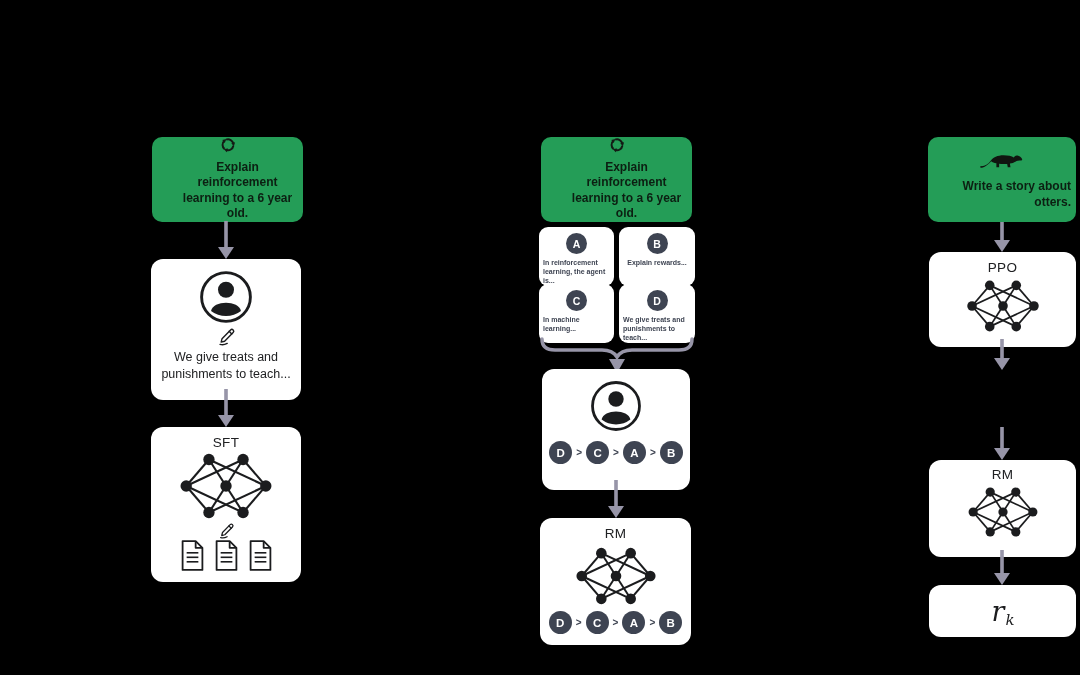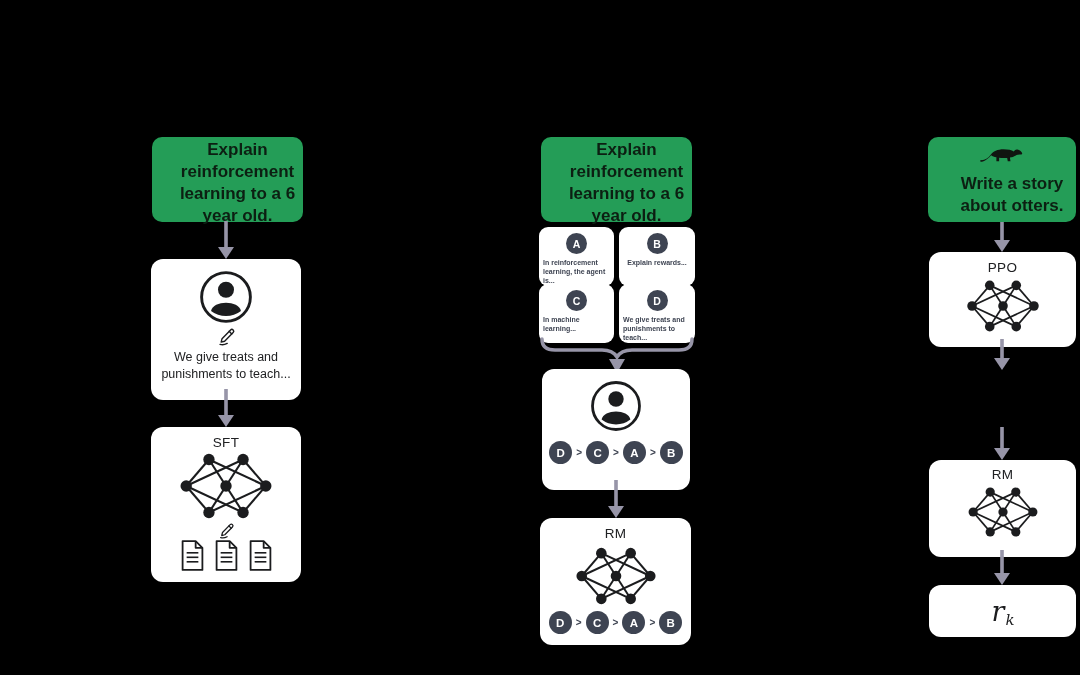--- a/index.html
+++ b/index.html
@@ -1,21 +1,21 @@
 <!DOCTYPE html>
 <html><head>
 <meta charset="utf-8">
 <style>
   html,body{margin:0;padding:0;background:#000;}
   #canvas{position:relative;width:1080px;height:675px;background:#000;overflow:hidden;
           font-family:"Liberation Sans",sans-serif;}
   .abs{position:absolute;}
   .green-box{background:#249d57;border-radius:10px;display:flex;flex-direction:column;
              align-items:center;justify-content:center;gap:7px;text-align:center;}
-  .prompt-text{color:#0c1f12;font-size:17px;font-weight:600;line-height:1.3;padding:0 5px;margin-left:20px;}
+  .prompt-text{color:#0c1f12;font-size:12px;font-weight:600;line-height:1.3;padding:0 5px;margin-left:20px;}
   .white-box{background:#ffffff;border-radius:12px;display:flex;flex-direction:column;
              align-items:center;text-align:center;}
   .model-label{color:#202123;font-size:13.5px;font-weight:500;letter-spacing:.3px;}
   .body-text{color:#202123;font-size:12.5px;line-height:1.32;padding:0 8px;}
   .card{background:#ffffff;border-radius:9px;display:flex;flex-direction:column;
         align-items:center;padding-top:6px;gap:4px;}
   .letter-circle{width:21px;height:21px;border-radius:50%;background:#3e4452;color:#fff;
         font-size:10.5px;font-weight:700;display:flex;align-items:center;justify-content:center;flex:0 0 auto;}
   .card-text{font-size:7px;font-weight:600;color:#3e4452;line-height:1.3;padding:0 4px;}
   .ranking{display:flex;align-items:center;justify-content:center;gap:4px;}
@@ -232,21 +232,21 @@
       <span class="rank-circle">D</span>
       <span class="gt">&gt;</span>
       <span class="rank-circle">C</span>
       <span class="gt">&gt;</span>
       <span class="rank-circle">A</span>
       <span class="gt">&gt;</span>
       <span class="rank-circle">B</span>
     </div>
   </div>
 
-  <div class="abs green-box" style="left:928px;top:137px;width:148px;height:85px;">
+  <div class="abs green-box" style="left:928px;top:137px;width:148px;height:85px;text-align:right;">
     <svg width="46" height="24" viewBox="0 0 64 32">
       <path fill="#101510" d="M2,24.5 C7,25.5 12,22.5 16,17.5 C19.5,12.5 26,9.5 34,9.5
         C40.5,9.5 45.5,10.5 48.5,12.5 C49.5,10.5 51.5,9.2 53.5,9.8 C56.5,10.5 58.8,12.2 59.8,14.2
         C60.6,15.8 59.6,16.8 57.6,16.6 C54.6,16.4 52.6,17.2 50.6,18.4 C48.6,19.6 46,20.6 43,21
         L43.8,26 L40,26 L39.2,21.4 C35.5,21.8 31.5,21.8 28,21.3 L28,26 L24.2,26 L24.2,20.6
         C21,20 18.5,18.8 17,17.6 C13.5,21.5 8,26.5 2,26.8 Z"></path>
     </svg>
     <div class="prompt-text">Write a story about otters.</div>
   </div>
 

